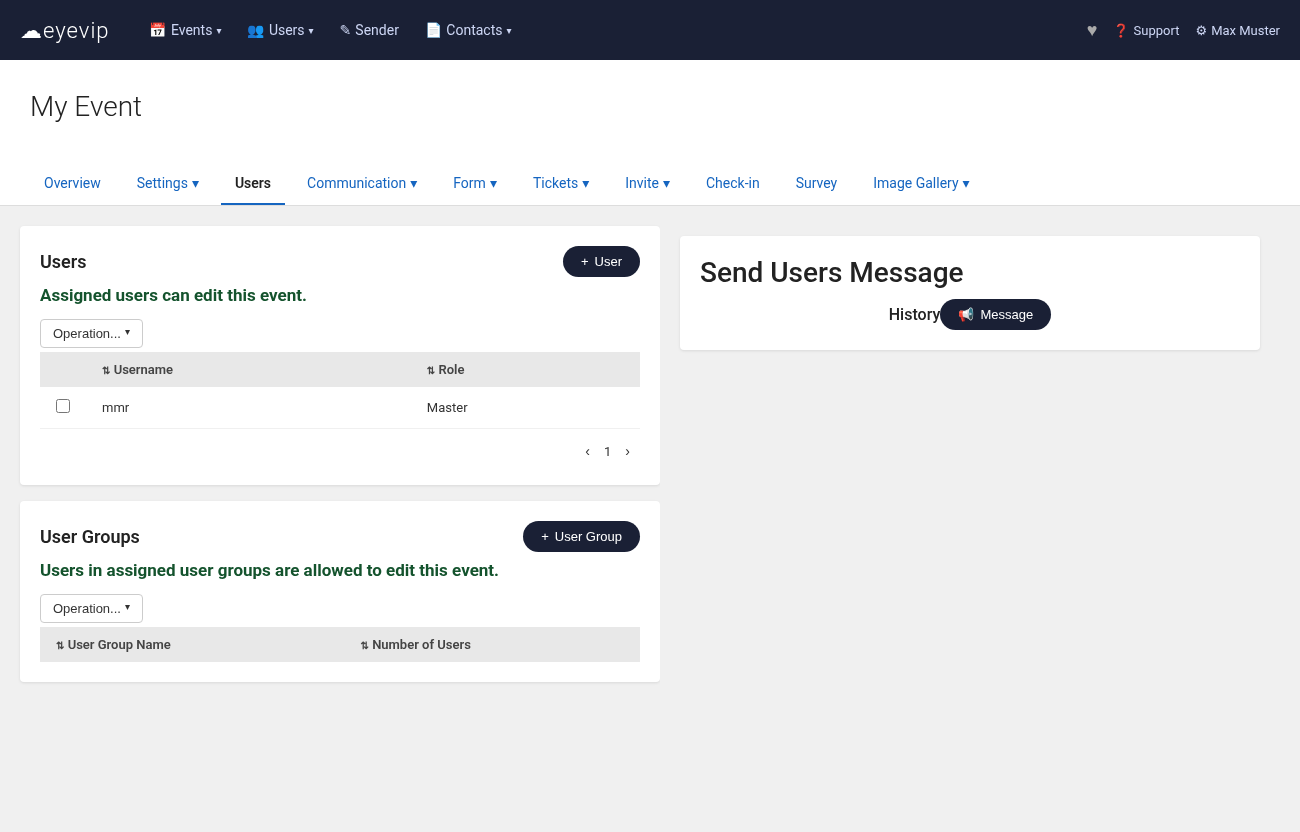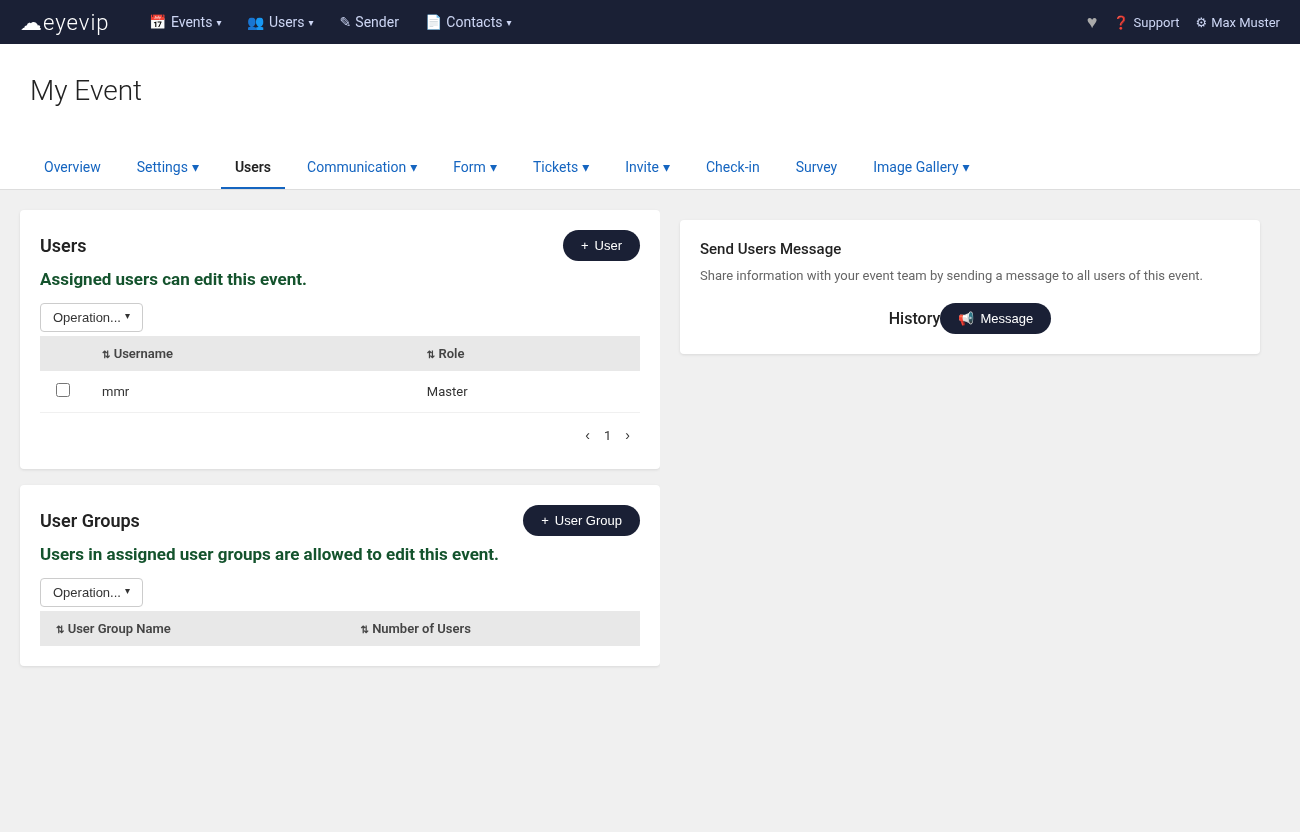--- a/index.html
+++ b/index.html
@@ -5,21 +5,21 @@
     * { box-sizing: border-box; margin: 0; padding: 0; }
     body { font-family: -apple-system, BlinkMacSystemFont, 'Segoe UI', Roboto, sans-serif; background: #f0f0f0; color: #333; }
 
     
     .top-nav {
       background: #1a2035;
       display: flex;
       align-items: center;
       justify-content: space-between;
       padding: 4px 20px;
-      height: 44px;
+      height: 60px;
     }
     .top-nav-left { display: flex; align-items: center; gap: 30px; }
     .logo { color: white; font-size: 22px; font-weight: 700; letter-spacing: 1px; }
     .logo span { font-weight: 300; }
 
     .nav-items { display: flex; align-items: center; gap: 6px; }
     .nav-item {
       color: #cdd6f4;
       font-size: 14px;
       display: flex;
@@ -151,21 +151,21 @@
       background: none;
       border: none;
       color: #333;
       cursor: pointer;
       font-size: 14px;
       padding: 2px 6px;
     }
     .page-num { font-size: 13px; color: #333; }
 
     
-    .send-message-title { font-size: 15px; font-weight: 500; color: #222; margin-bottom: 10px; }
+    .send-message-title { font-size: 28px; font-weight: 500; color: #222; margin-bottom: 10px; }
     .send-message-desc { font-size: 13px; color: #666; margin-bottom: 20px; }
     .history-row {
       display: flex;
       justify-content: center;
       align-items: center;
     }
     .history-label { font-size: 16px; font-weight: 500; color: #222; }
 
     input[type="checkbox"] { width: 14px; height: 14px; cursor: pointer; }
 
@@ -333,21 +333,20 @@
         <tbody>
         </tbody>
       </table>
     </div>
 
   </div>
 
   <div class="right-panel">
     <div style="background: white; border-radius: 4px; padding: 20px; box-shadow: 0 1px 3px rgba(0,0,0,0.1);">
       <h2 class="send-message-title">Send Users Message</h2>
-      <p class="send-message-desc">Share information with your event team by sending a message to all users of this event.</p>
       <div class="history-row">
         <span class="history-label">History</span>
         <button class="btn-dark">
           <span>📢</span>
           <span>Message</span>
         </button>
       </div>
     </div>
   </div>
 </div>

